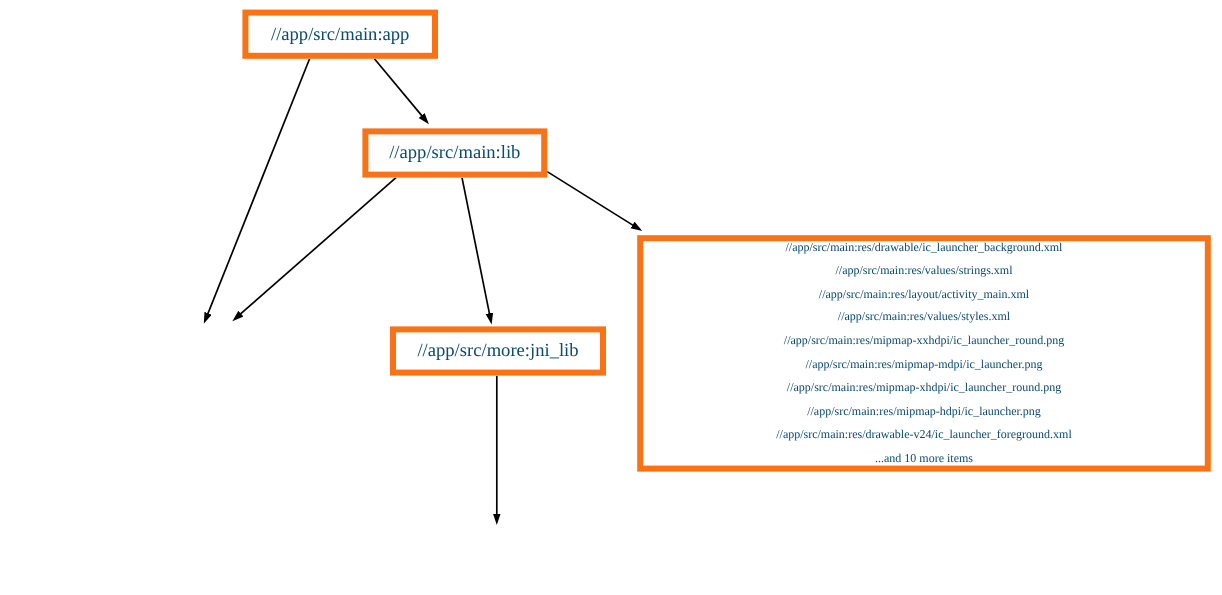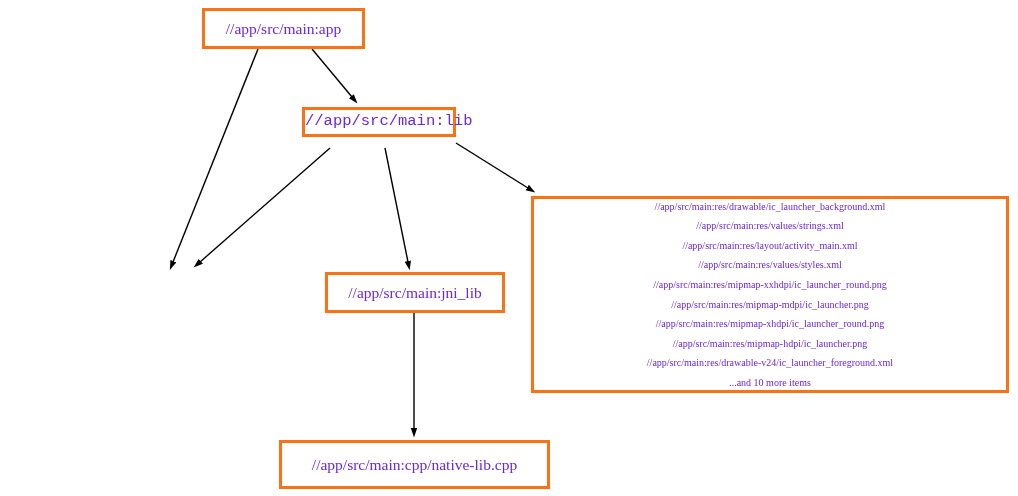--- a/index.html
+++ b/index.html
@@ -19,27 +19,27 @@
   #edge-layer {
     position: absolute;
     left: 0;
     top: 0;
     width: 1018px;
     height: 496px;
   }
   .node {
     position: absolute;
     box-sizing: border-box;
-    border: 3px solid #f97316;
+    border: 5px solid #f97316;
     background: #ffffff;
     display: flex;
     align-items: center;
     justify-content: center;
     text-align: center;
-    color: #6d28d9;
+    color: #0c4a6e;
     font-size: 15.5px;
     line-height: 1.0;
     white-space: pre;
     z-index: 2;
   }
   .node.multiline {
     font-size: 10px;
     line-height: 19.6px;
     align-items: center;
   }
@@ -68,32 +68,29 @@
         <path d="M 385,148 L 408,262" marker-end="url(#arrowhead)"></path>
         <path d="M 456,143 L 528,188" marker-end="url(#arrowhead)"></path>
         <path d="M 414,313 L 414,429" marker-end="url(#arrowhead)"></path>
       </g>
   </svg>
 
   <div class="node" style="left: 202px; top: 8px; width: 163px; height: 41px;">
     <span class="node-label">//app/src/main:app</span>
   </div>
 
-  <div class="node" style="left: 302px; top: 107px; width: 154px; height: 30px; font-family: Liberation Mono, monospace;">
+  <div class="node" style="left: 302px; top: 107px; width: 154px; height: 41px;">
     <span class="node-label">//app/src/main:lib</span>
   </div>
 
 
   <div class="node" style="left: 325px; top: 272px; width: 180px; height: 41px;">
-    <span class="node-label">//app/src/main:jni_lib</span>
+    <span class="node-label">//app/src/more:jni_lib</span>
   </div>
 
-  <div class="node" style="left: 279px; top: 440px; width: 271px; height: 49px;">
-    <span class="node-label">//app/src/main:cpp/native-lib.cpp</span>
-  </div>
 
   <div class="node multiline" style="left: 531px; top: 196px; width: 478px; height: 197px;">
     <span class="node-label">//app/src/main:res/drawable/ic_launcher_background.xml
 //app/src/main:res/values/strings.xml
 //app/src/main:res/layout/activity_main.xml
 //app/src/main:res/values/styles.xml
 //app/src/main:res/mipmap-xxhdpi/ic_launcher_round.png
 //app/src/main:res/mipmap-mdpi/ic_launcher.png
 //app/src/main:res/mipmap-xhdpi/ic_launcher_round.png
 //app/src/main:res/mipmap-hdpi/ic_launcher.png

